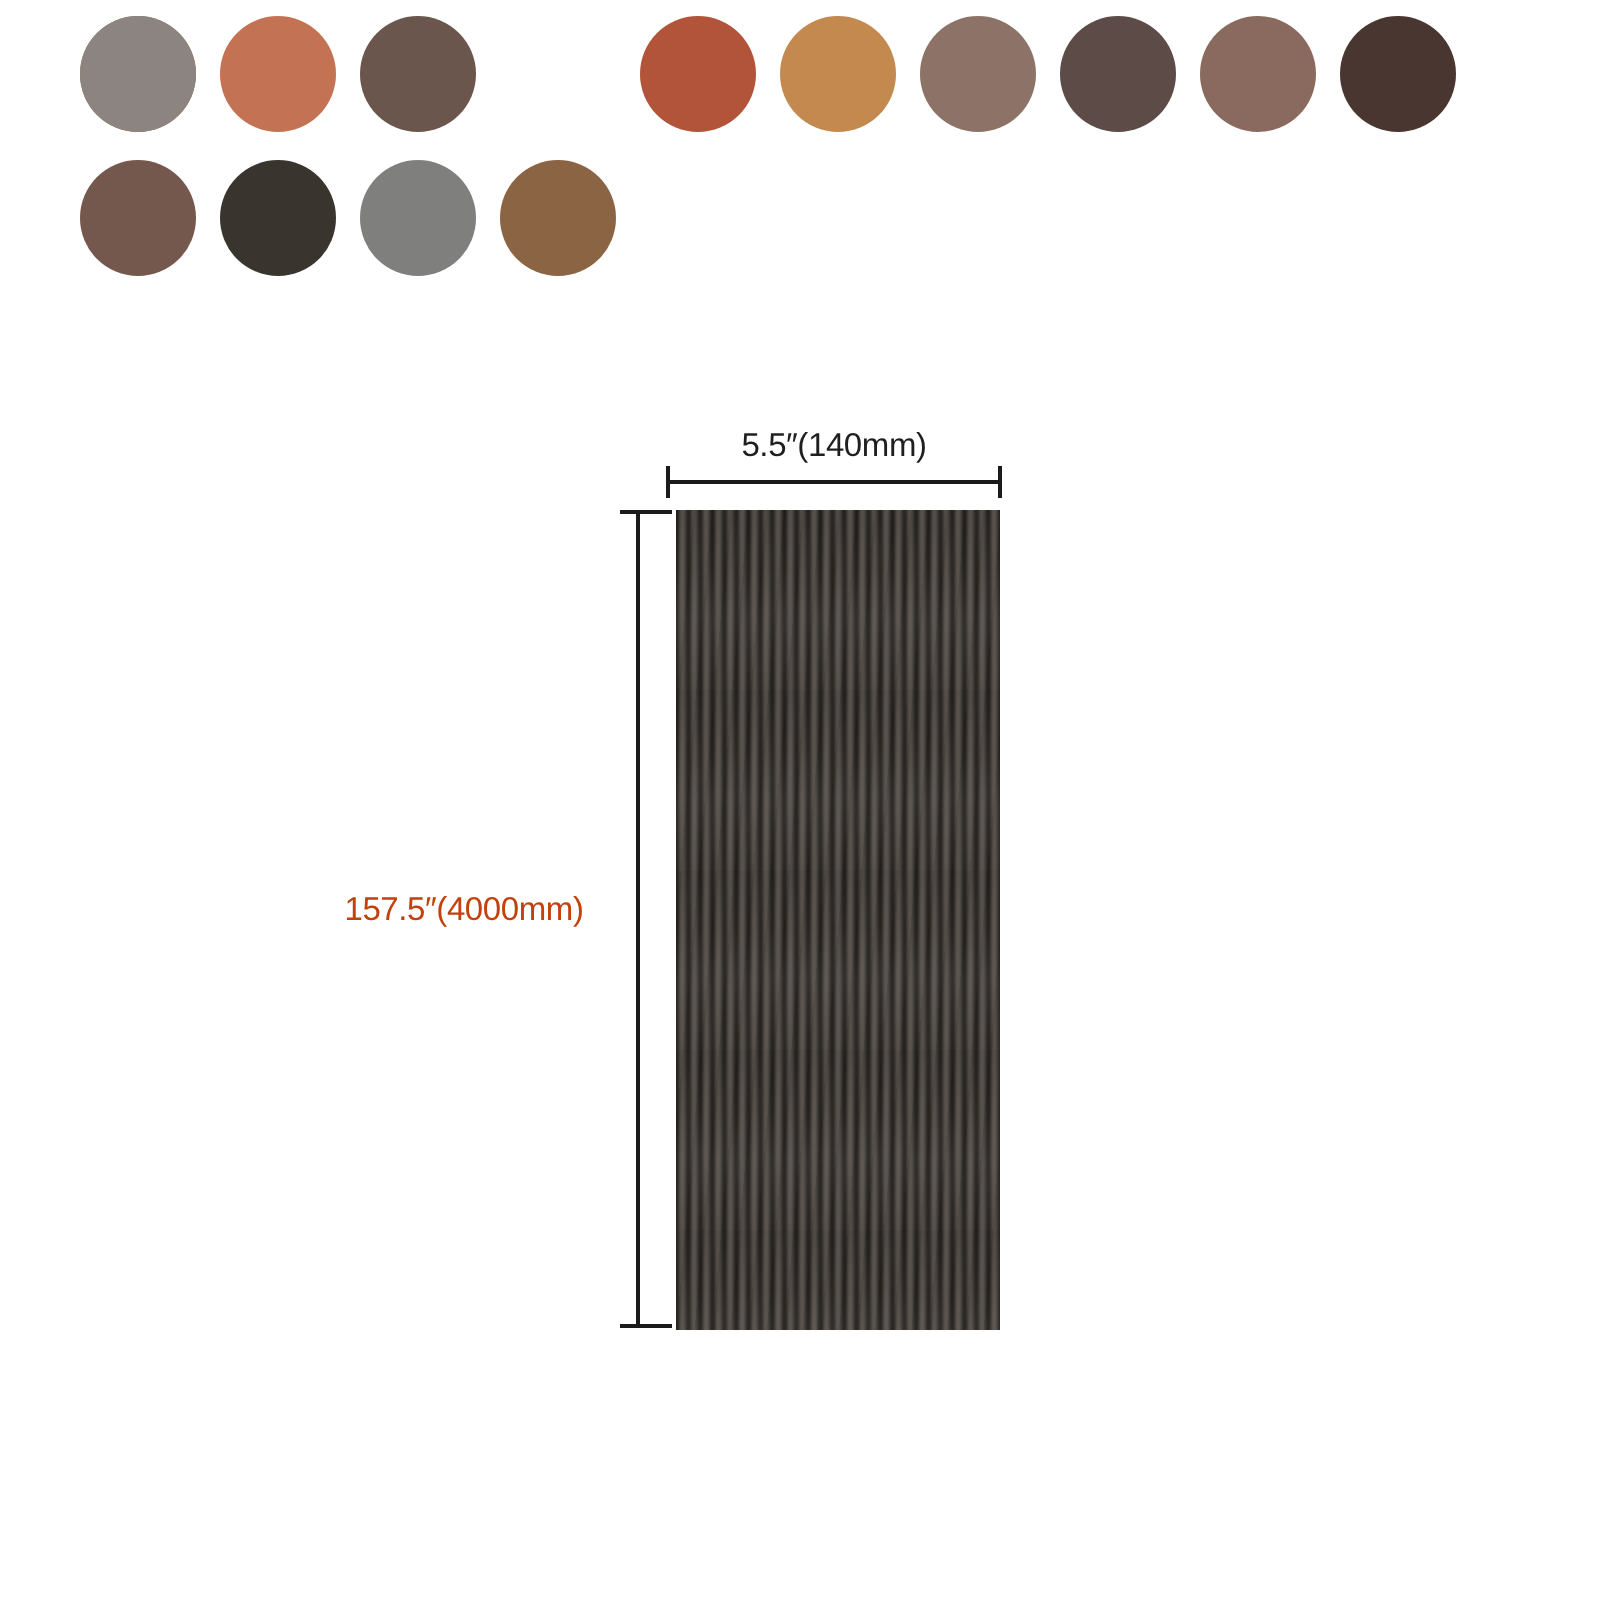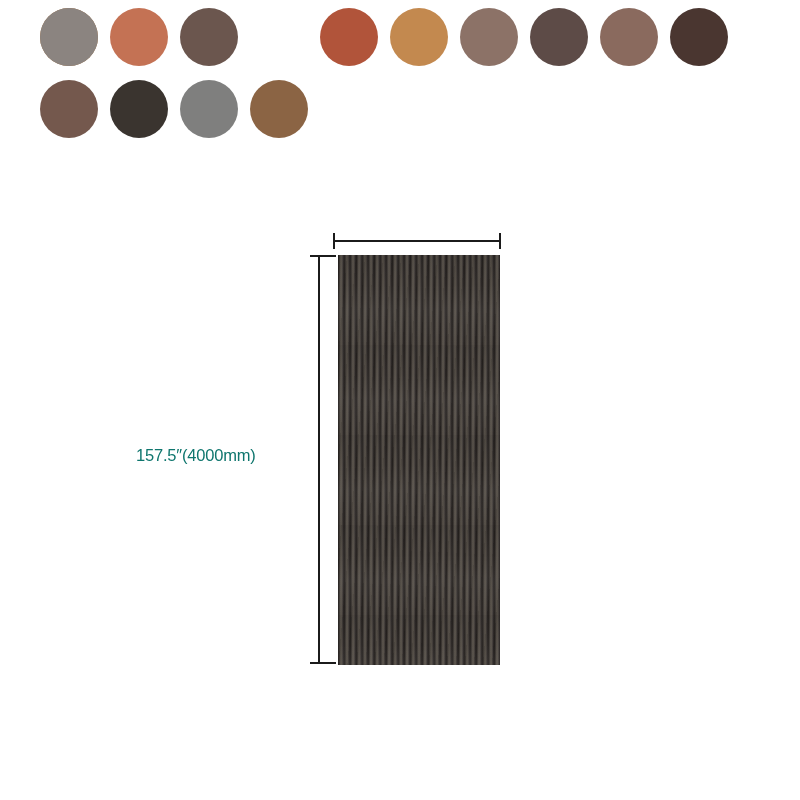--- a/index.html
+++ b/index.html
@@ -148,26 +148,26 @@
     left: 310px;
     width: 26px;
     height: 2px;
     background: #1b1b1b;
   }
   #length-tick-top    { top: 255px; }
   #length-tick-bottom { top: 662px; }
 
   #length-label {
     position: absolute;
-    left: 136px;
+    left: 154px;
     top: 446px;
     width: 156px;
-    text-align: left;
+    text-align: center;
     font-size: 16.5px;
-    color: #0f766e;
+    color: #c2410c;
     letter-spacing: -0.2px;
     white-space: nowrap;
   }
 </style>
 </head>
 <body>
 
 <div id="swatch-palette">
 
   <div class="swatch-row" id="swatch-row-1">
@@ -191,20 +191,21 @@
   </div>
 
 </div>
 
 <div id="dimension-diagram">
 
   <div id="plank-image">
     <div id="plank-grain-overlay"></div>
   </div>
 
+  <div id="width-label">5.5″(140mm)</div>
   <div id="width-dimension-line"></div>
   <div id="width-tick-left"></div>
   <div id="width-tick-right"></div>
 
   <div id="length-label">157.5″(4000mm)</div>
   <div id="length-dimension-line"></div>
   <div id="length-tick-top"></div>
   <div id="length-tick-bottom"></div>
 
 </div>

